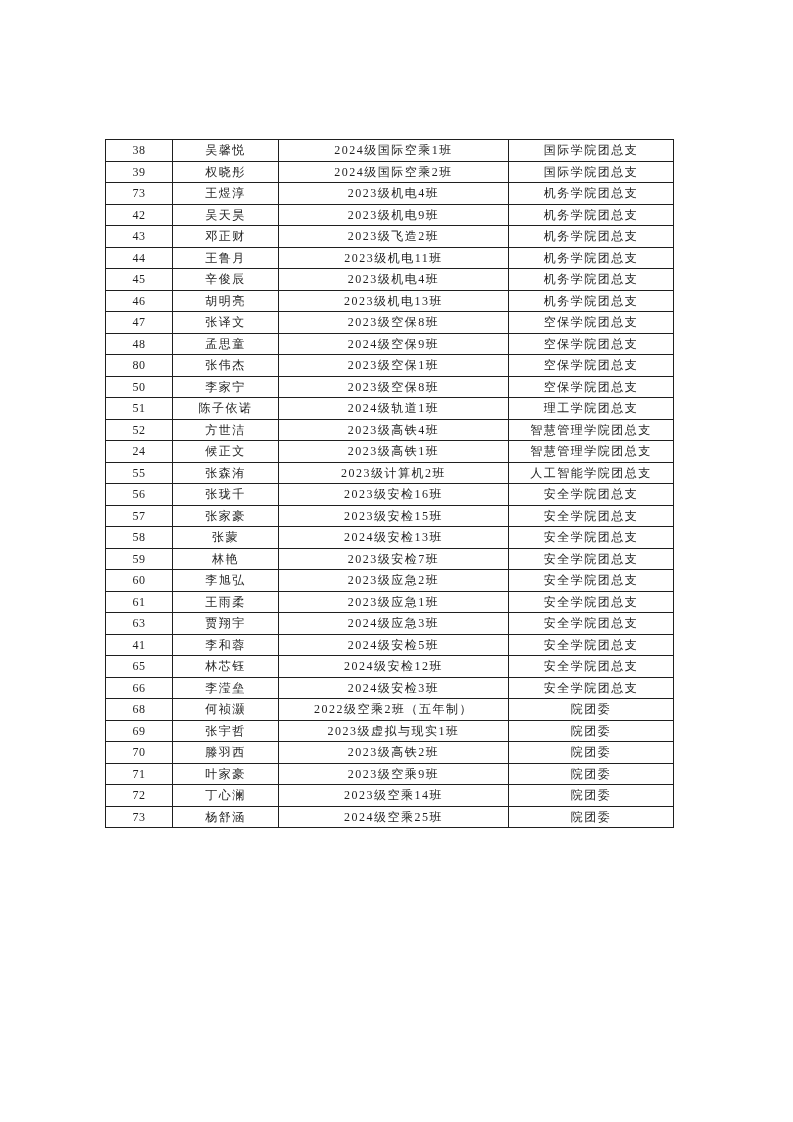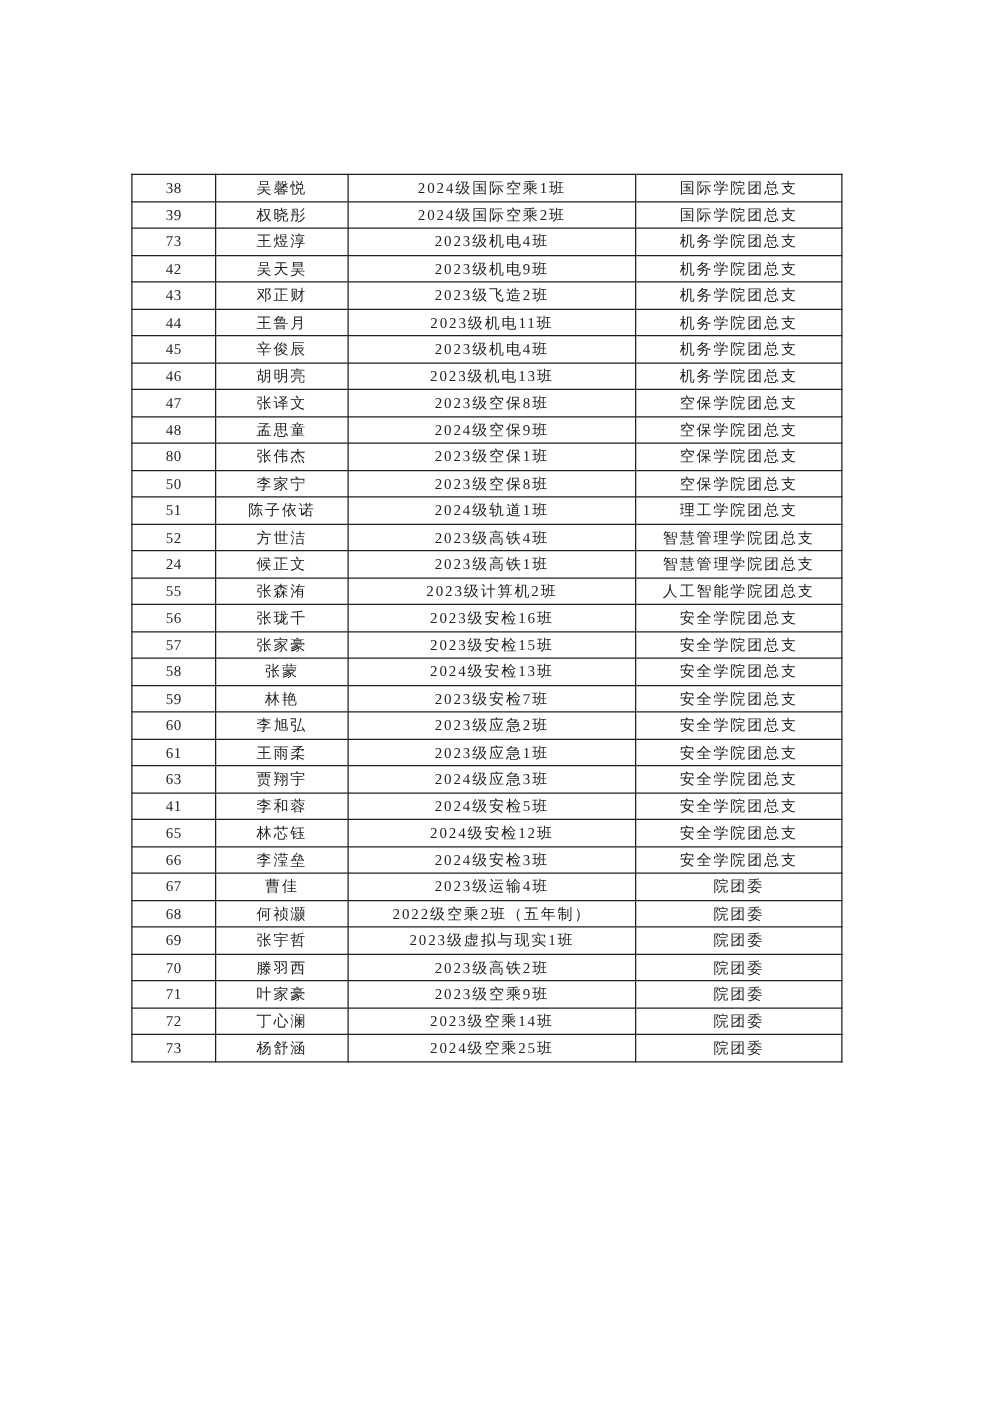--- a/index.html
+++ b/index.html
@@ -207,26 +207,20 @@
           <td class="col-class">2024级安检12班</td>
           <td class="col-org">安全学院团总支</td>
         </tr>
         <tr>
           <td class="col-no">66</td>
           <td class="col-name">李滢垒</td>
           <td class="col-class">2024级安检3班</td>
           <td class="col-org">安全学院团总支</td>
         </tr>
         <tr>
-          <td class="col-no">67</td>
-          <td class="col-name">曹佳</td>
-          <td class="col-class">2023级运输4班</td>
-          <td class="col-org">院团委</td>
-        </tr>
-        <tr>
           <td class="col-no">68</td>
           <td class="col-name">何祯灏</td>
           <td class="col-class">2022级空乘2班（五年制）</td>
           <td class="col-org">院团委</td>
         </tr>
         <tr>
           <td class="col-no">69</td>
           <td class="col-name">张宇哲</td>
           <td class="col-class">2023级虚拟与现实1班</td>
           <td class="col-org">院团委</td>

